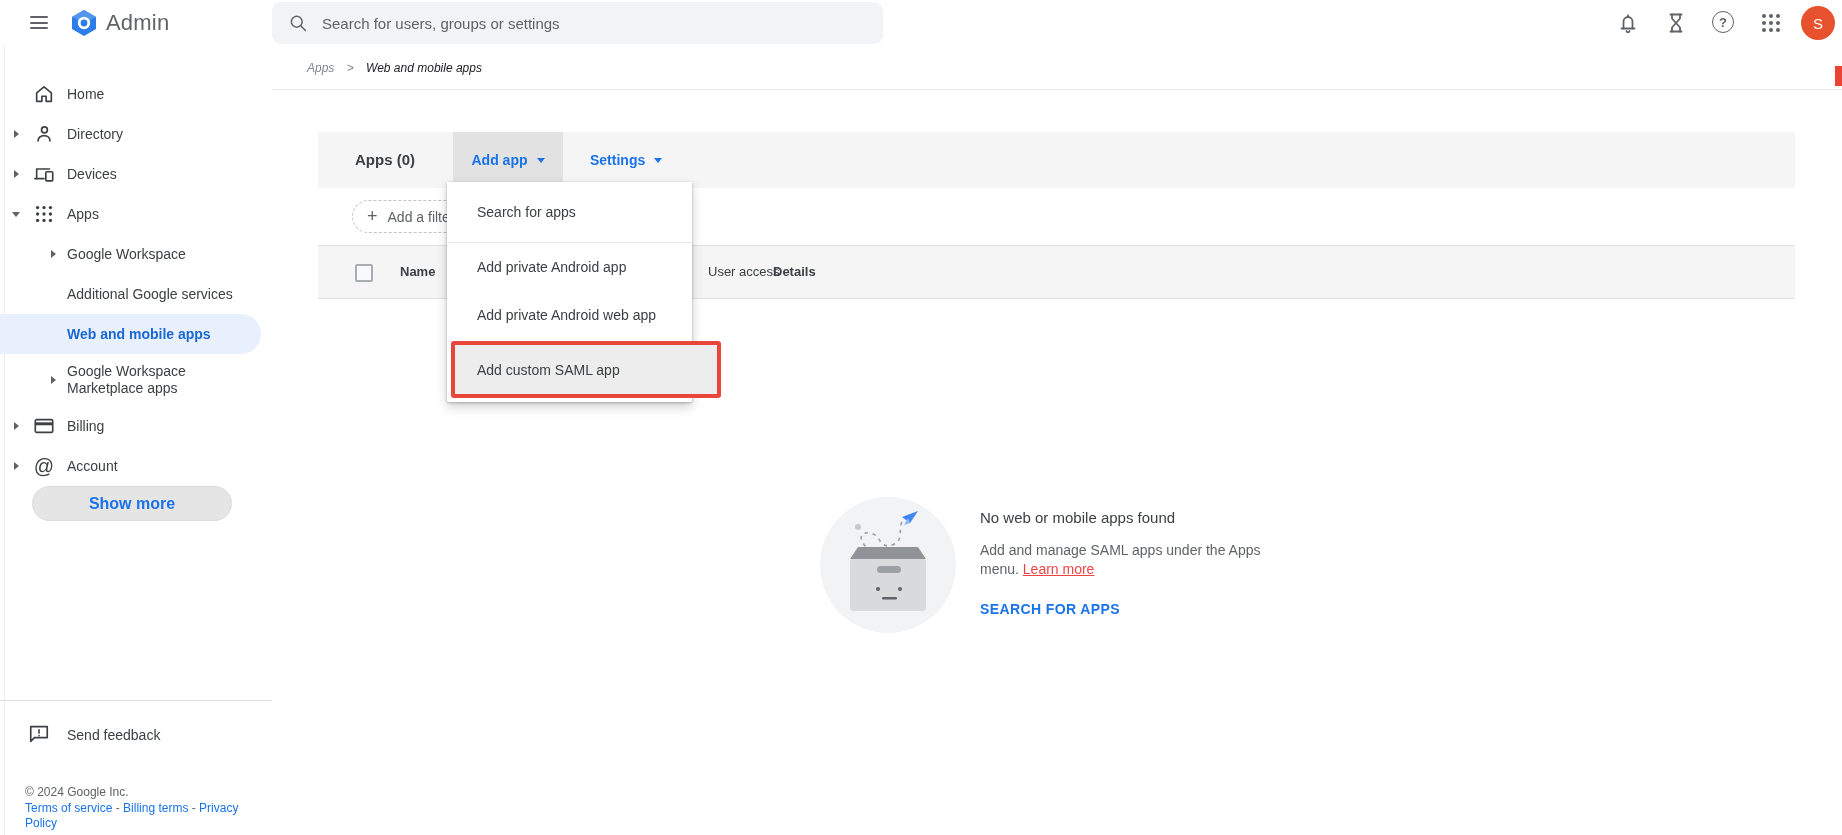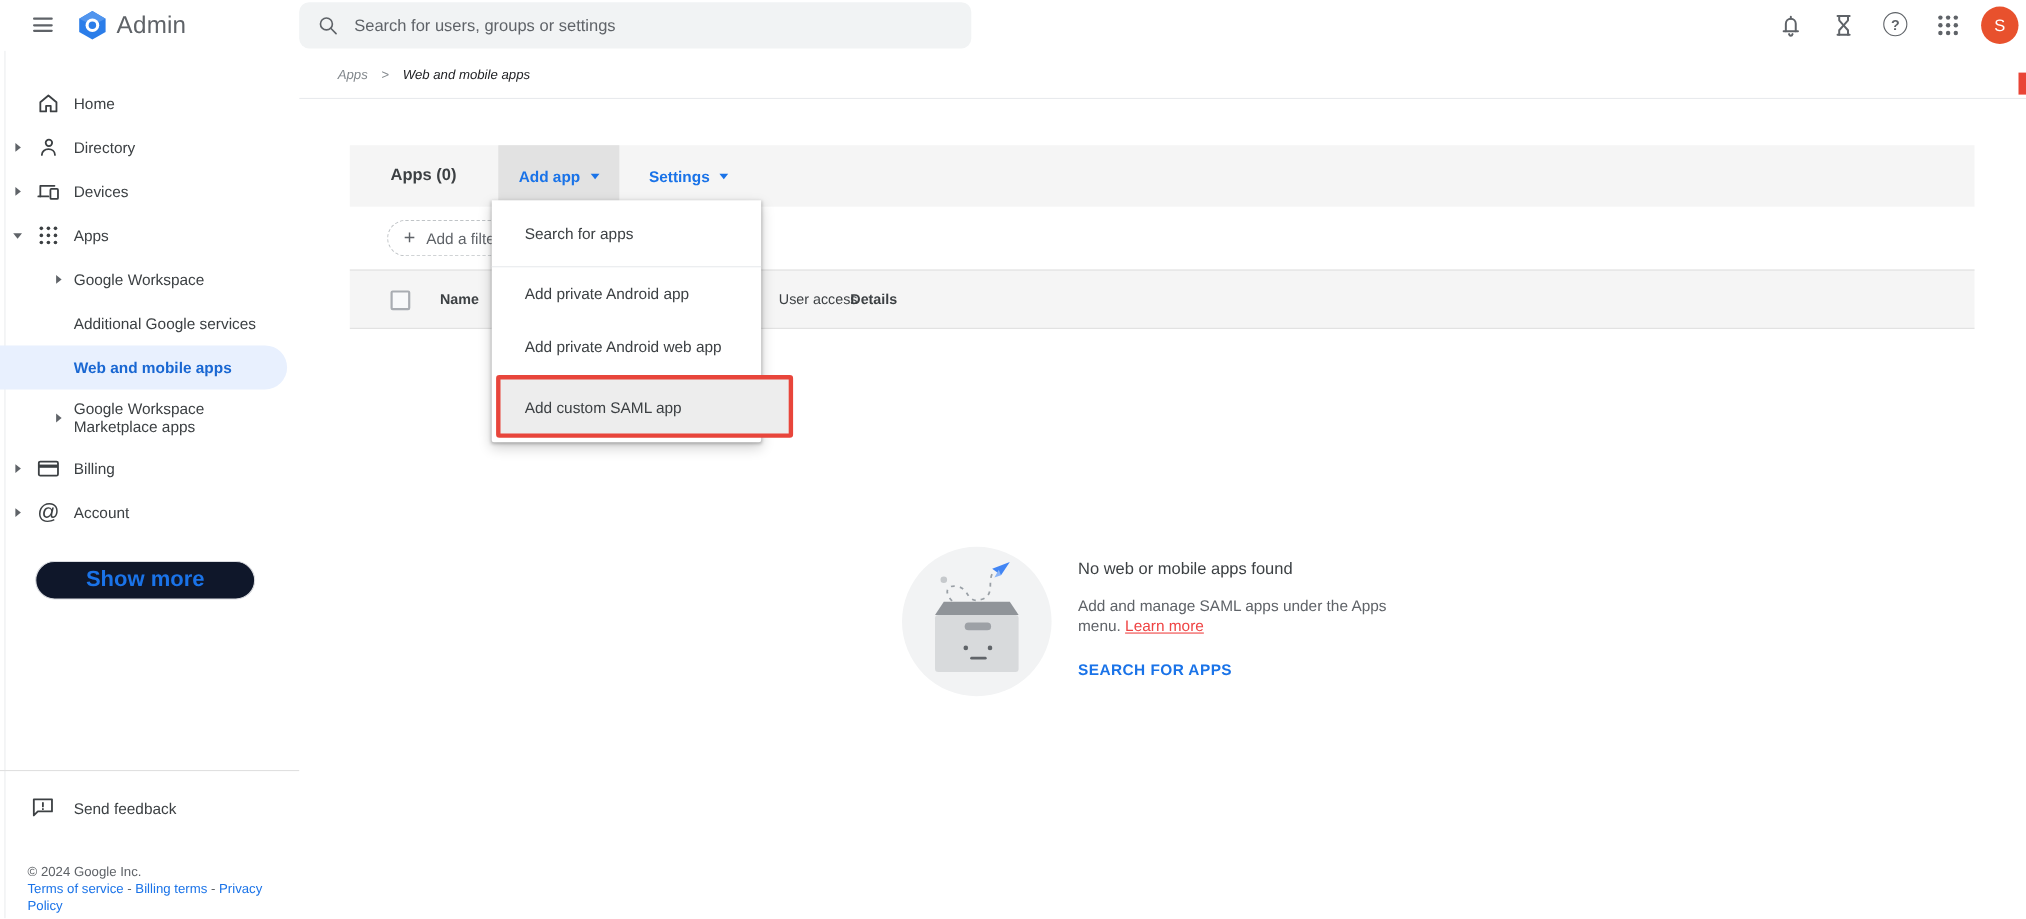--- a/index.html
+++ b/index.html
@@ -33,21 +33,21 @@
   .nav-item.two-line { height: 52px; }
   .tri-right { position: absolute; width: 0; height: 0; border-top: 4px solid transparent; border-bottom: 4px solid transparent; border-left: 5px solid #5f6368; top: 16px; left: 14px; }
   .tri-down { position: absolute; width: 0; height: 0; border-left: 4px solid transparent; border-right: 4px solid transparent; border-top: 5px solid #5f6368; top: 18px; left: 12px; }
   .sub .tri-right { left: 51px; }
   .nav-ico { position: absolute; left: 33px; top: 9px; width: 22px; height: 22px; color: #3c4043; }
   .at-glyph { font-size: 20px; color: #3c4043; line-height: 22px; text-align: center; width: 22px; display: inline-block; }
   .nav-label { position: absolute; left: 67px; top: 0; line-height: 40px; font-size: 14px; color: #3c4043; white-space: nowrap; }
   .two-line .nav-label { line-height: 17px; top: 9px; width: 140px; white-space: normal; }
   .nav-item.selected { background: #e8f0fe; border-radius: 0 20px 20px 0; width: 261px; }
   .nav-item.selected .nav-label { color: #1967d2; font-weight: bold; }
-  .show-more { margin: 24px 0 0 32px; width: 200px; height: 35px; border: 1px solid #dadce0; border-radius: 18px; background: #0f172a; color: #1a73e8; font-size: 20px; font-weight: bold; font-family: "Liberation Sans", sans-serif; cursor: pointer; }
+  .show-more { margin: 0 0 0 32px; width: 200px; height: 35px; border: 1px solid #dadce0; border-radius: 18px; background: #e5e5e5; color: #1a73e8; font-size: 16px; font-weight: bold; font-family: "Liberation Sans", sans-serif; cursor: pointer; }
   .sidebar-bottom { position: absolute; left: 0; right: 0; bottom: 0; height: 135px; border-top: 1px solid #e0e0e0; }
   .feedback-row { position: relative; height: 40px; margin-top: 14px; cursor: pointer; }
   .feedback-row .nav-ico { top: 8px; left: 28px; }
   .feedback-row .nav-label { left: 67px; }
   .side-footer { position: absolute; left: 25px; top: 84px; width: 215px; font-size: 12px; line-height: 15.5px; color: #5f6368; }
   .side-footer a { color: #1a73e8; text-decoration: none; cursor: pointer; }
   .foot-sep { color: #5f6368; }
   
   .crumb-row { position: absolute; left: 272px; top: 46px; right: 0; height: 44px; background: #fff; border-bottom: 1px solid #e8eaed; font-size: 12px; line-height: 44px; font-style: italic; }
   .crumb-row .wrap { margin-left: 35px; }

